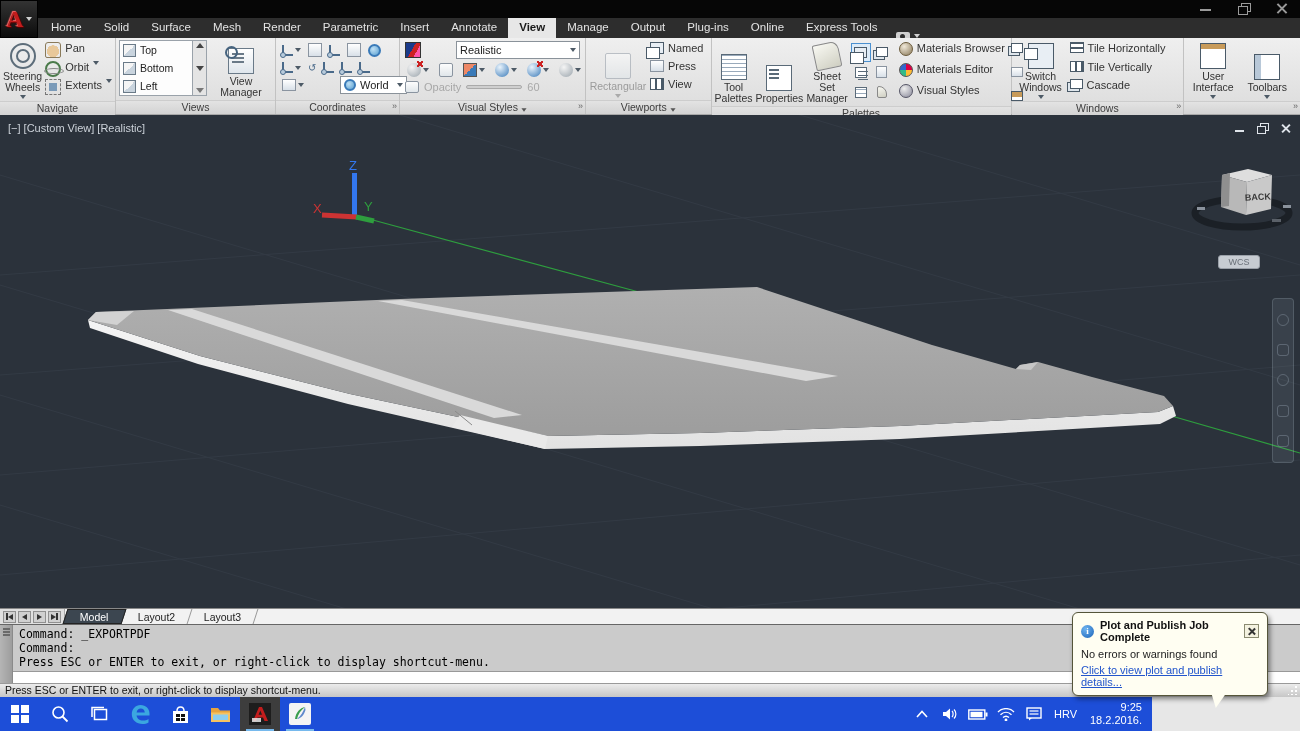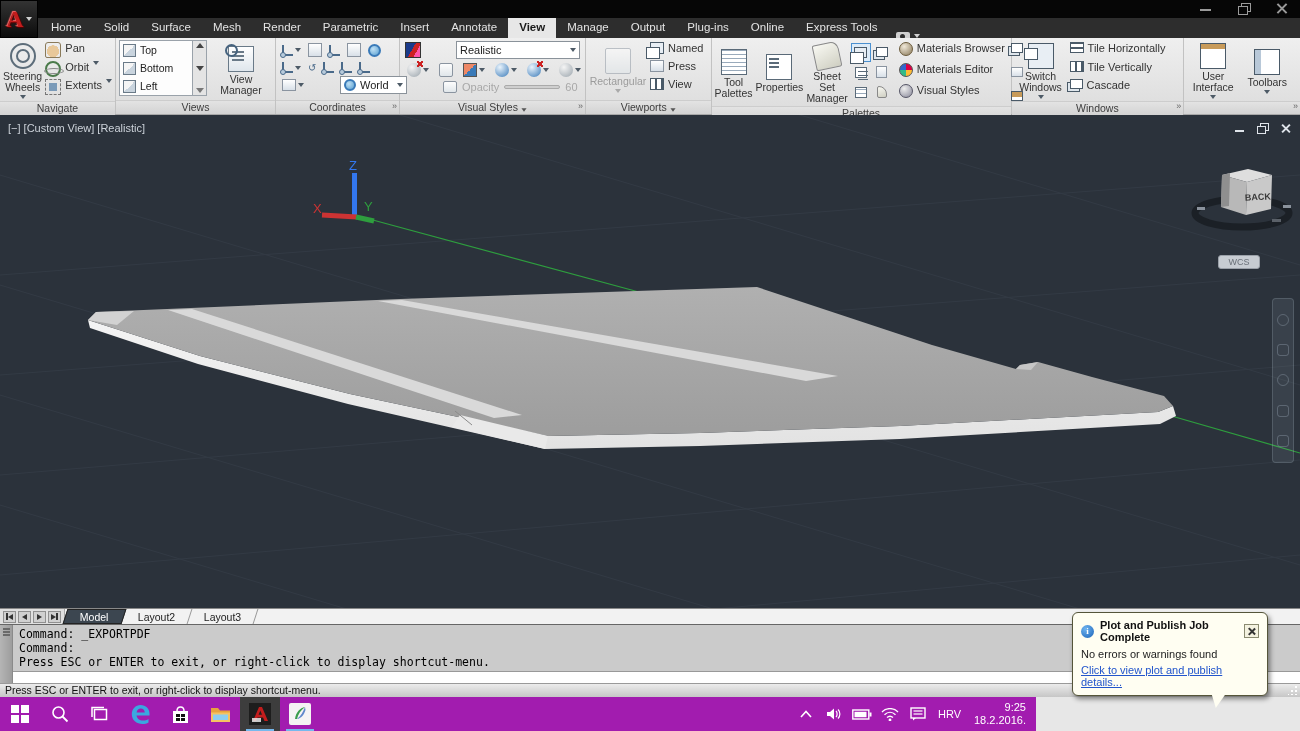--- a/index.html
+++ b/index.html
@@ -33,21 +33,21 @@
   .dd { width:0; height:0; border-left:3.5px solid transparent; border-right:3.5px solid transparent; border-top:4px solid #4d5a66; display:inline-block; }
   .dd-l { width:0; height:0; border-left:3.5px solid transparent; border-right:3.5px solid transparent; border-top:4px solid #cfcfcf; display:inline-block; }
 
   
   .ribbon { position:absolute; left:0; top:38px; width:1300px; height:77px; background:linear-gradient(#efefef,#dcdcdc); display:flex; border-bottom:1px solid #a8a8a8; }
   .rpanel { position:relative; border-right:1px solid #c2c2c2; display:flex; flex-direction:column; }
   .rcontent { flex:1; display:flex; padding:2px 3px; gap:3px; }
   .rlabel { height:14px; font-size:10.5px; color:#3c3c3c; text-align:center; line-height:13px; border-top:1px solid #cdcdcd; background:linear-gradient(#e3e3e3,#d3d3d3); cursor:pointer; }
   .rlabel .dd { border-top-color:#555; margin-left:3px; transform:translateY(1px) scale(.85); }
   .expander { position:absolute; right:2px; bottom:1px; font-size:9px; color:#666; cursor:pointer; }
-  .rbig { width:54px; display:flex; flex-direction:column; align-items:center; justify-content:center; gap:2px; font-size:10.5px; color:#333; text-align:center; line-height:11px; padding-top:3px; cursor:pointer; }
+  .rbig { width:54px; display:flex; flex-direction:column; align-items:center; justify-content:flex-end; gap:2px; font-size:10.5px; color:#333; text-align:center; line-height:11px; padding-top:3px; cursor:pointer; }
   .rbig.disabled { color:#9b9b9b; cursor:default; }
   .rcol { display:flex; flex-direction:column; justify-content:space-between; padding:2px 0; }
   .rsmall { display:flex; align-items:flex-start; gap:4px; font-size:11px; color:#333; height:18px; cursor:pointer; white-space:nowrap; }
 
   
   .ic { display:inline-block; position:relative; }
   .ic16 { width:16px; height:16px; } .ic24 { width:26px; height:26px; }
   .ic-wheel { border:2px solid #5d6d7a; border-radius:50%; }
   .ic-wheel::after { content:""; position:absolute; inset:4px; border:2px solid #5d6d7a; border-radius:50%; }
   .ic-hand { background:radial-gradient(circle at 50% 60%, #e8c89a 55%, transparent 56%); border:1px solid #8a7a5a; border-radius:3px 3px 2px 2px; }
@@ -142,21 +142,21 @@
   .cmdbody { flex:1; display:flex; flex-direction:column; }
   .cmdhist { flex:1; padding:2px 6px; font-family:"DejaVu Sans Mono", monospace; font-size:11.5px; color:#000; line-height:14px; }
   .cmdinput { height:14px; background:#fff; border-top:1px solid #999; cursor:text; }
 
   
   .statusbar { position:absolute; left:0; top:683px; width:1300px; height:14px; background:linear-gradient(#ececec,#c6c6c6); border-top:1px solid #9a9a9a; font-size:10.5px; color:#111; line-height:13px; padding-left:5px; }
   .grip { position:absolute; right:2px; bottom:2px; width:10px; height:10px;
     background:radial-gradient(circle at 8px 2px,#fff 1px,transparent 1.2px),radial-gradient(circle at 8px 6px,#fff 1px,transparent 1.2px),radial-gradient(circle at 4px 6px,#fff 1px,transparent 1.2px),radial-gradient(circle at 8px 10px,#fff 1px,transparent 1.2px),radial-gradient(circle at 4px 10px,#fff 1px,transparent 1.2px),radial-gradient(circle at 0px 10px,#fff 1px,transparent 1.2px); }
 
   
-  .taskbar { position:absolute; left:0; top:697px; width:1036px; height:34px; background:#a21caf; display:flex; align-items:center; }
+  .taskbar { position:absolute; left:0; top:697px; width:1152px; height:34px; background:#1d4ed8; display:flex; align-items:center; }
   .tbtn { width:40px; height:34px; display:flex; align-items:center; justify-content:center; cursor:pointer; position:relative; }
   .tbtn.running::after { content:""; position:absolute; left:6px; right:6px; bottom:0; height:2px; background:#76b9ed; }
   .tbtn.active-app { background:#3d3d3d; }
   .tray { margin-left:auto; display:flex; align-items:center; gap:6px; padding-right:6px; }
   .trayic { width:22px; height:24px; display:flex; align-items:center; justify-content:center; cursor:pointer; }
   .lang { color:#fff; font-size:11px; cursor:pointer; padding:0 3px; }
   .clock { color:#fff; font-size:11px; text-align:right; line-height:13px; cursor:pointer; padding:0 4px; }
 
   
   .notif { position:absolute; left:1072px; top:612px; width:196px; background:#fffef2; border:1px solid #55553a; border-radius:6px; padding:6px 8px 7px 8px; box-shadow:2px 3px 5px rgba(0,0,0,.45); z-index:40; }
@@ -351,21 +351,21 @@
             </span>
           <span class="vbtn">
               <span class="ic ic-sphere redx" style="width:14px;height:14px"></span>
               <span class="dd"></span>
             </span>
           <span class="vbtn">
               <span class="ic ic-sphere gray" style="width:14px;height:14px"></span>
               <span class="dd"></span>
             </span>
         </div>
-        <div style="display:flex; gap:5px; align-items:center;margin-left:38px;">
+        <div style="display:flex; gap:5px; align-items:center;">
           <span class="ic ic-hiddenbox" style="width:14px;height:12px"></span>
           <span class="gray" style="font-size:11px">Opacity</span>
           <span class="slider"></span>
           <span class="gray" style="font-size:11px">60</span>
         </div>
       </div>
       <div class="rlabel"><span>Visual Styles</span><span class="dd"></span><span class="expander">»</span></div>
     </div>
 
     <div class="rpanel" style="width:128px">

